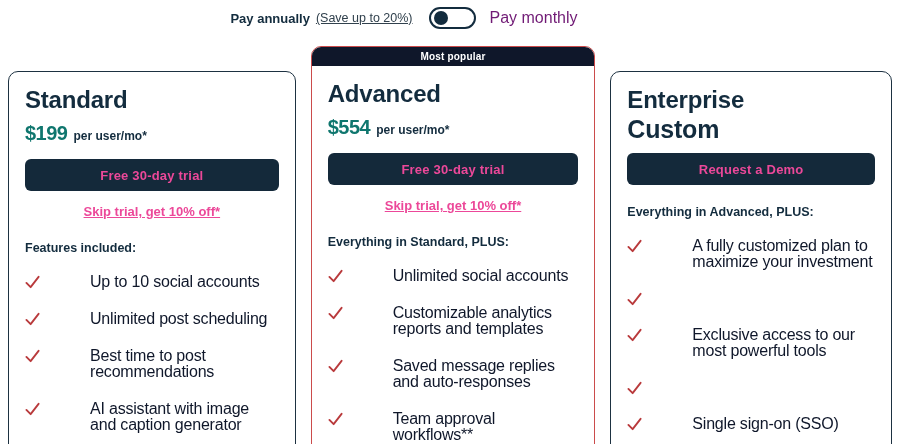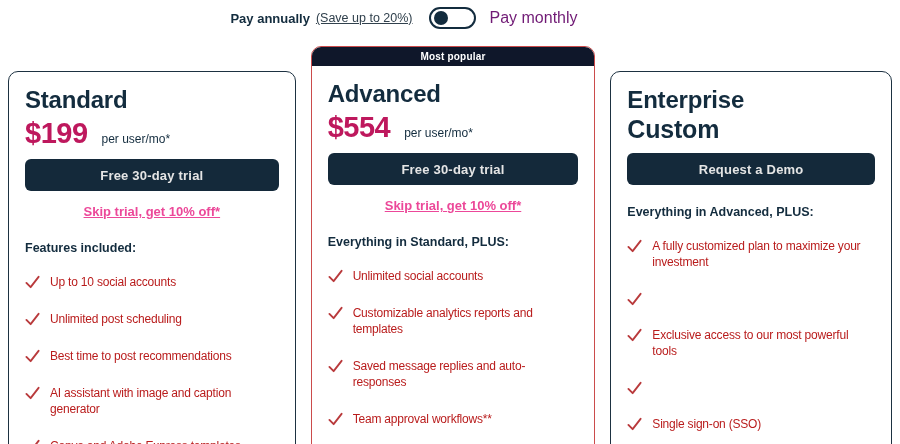--- a/index.html
+++ b/index.html
@@ -26,37 +26,37 @@
   .card-advanced { width: 285px; }
   .card-enterprise { width: 282px; }
 
   .popular-banner { height: 19px; background: #0f172a; color: #fff; font-size: 10px;
     font-weight: bold; letter-spacing: .2px; display: flex; align-items: center; justify-content: center; }
 
   .plan-inner { padding: 15px 16px; }
 
   .plan-name { font-size: 24px; line-height: 26px; font-weight: bold; letter-spacing: -0.2px; color: #132c3e; }
   .plan-price-row { margin-top: 4px; display: flex; align-items: baseline; }
-  .plan-price { font-size: 29px; line-height: 32px; font-weight: bold; letter-spacing: -0.5px; color: #be185d; }
-  .plan-price-suffix { font-size: 12px; font-weight: 400; margin-left: 14px; color: #132c3e; }
+  .plan-price { font-size: 20px; line-height: 32px; font-weight: bold; letter-spacing: -0.5px; color: #0f766e; }
+  .plan-price-suffix { font-size: 12px; font-weight: 700; margin-left: 6px; color: #132c3e; }
   .plan-price-custom { font-size: 25px; line-height: 28px; font-weight: bold; letter-spacing: -0.2px;
     color: #132c3e; margin-top: 2px; }
 
   .cta-btn { display: block; width: 100%; height: 32px; margin-top: 10px; background: #14293a;
-    color: #e5e5e5; font-family: inherit; font-size: 13px; font-weight: bold; letter-spacing: .2px;
+    color: #ec4899; font-family: inherit; font-size: 13px; font-weight: bold; letter-spacing: .2px;
     border: none; border-radius: 6px; cursor: pointer; }
   .skip-link { display: block; text-align: center; margin-top: 13px; font-size: 13px;
     font-weight: bold; color: #ec4899; text-decoration: underline; cursor: pointer; }
 
   .features-heading { margin-top: 22px; font-size: 12.5px; font-weight: bold; color: #132c3e; }
   .card-enterprise .features-heading { margin-top: 20px; }
 
   .features { list-style: none; margin-top: 19px; }
   .feature-item { display: flex; align-items: flex-start; margin-bottom: 21px;
-    font-size: 12px; line-height: 16px; letter-spacing: -0.2px; color: #b91c1c; }
+    font-size: 16px; line-height: 16px; letter-spacing: -0.2px; color: #0f172a; gap: 40px; }
   .check-icon { flex: none; width: 15px; height: 14px; margin: 1px 10px 0 0; }
   .check-icon svg { display: block; }
 </style>
 </head>
 <body>
 
 <div class="billing-bar">
   <span class="billing-annual">Pay annually</span>
   <span class="billing-note">(Save up to 20%)</span>
   <span class="toggle">

